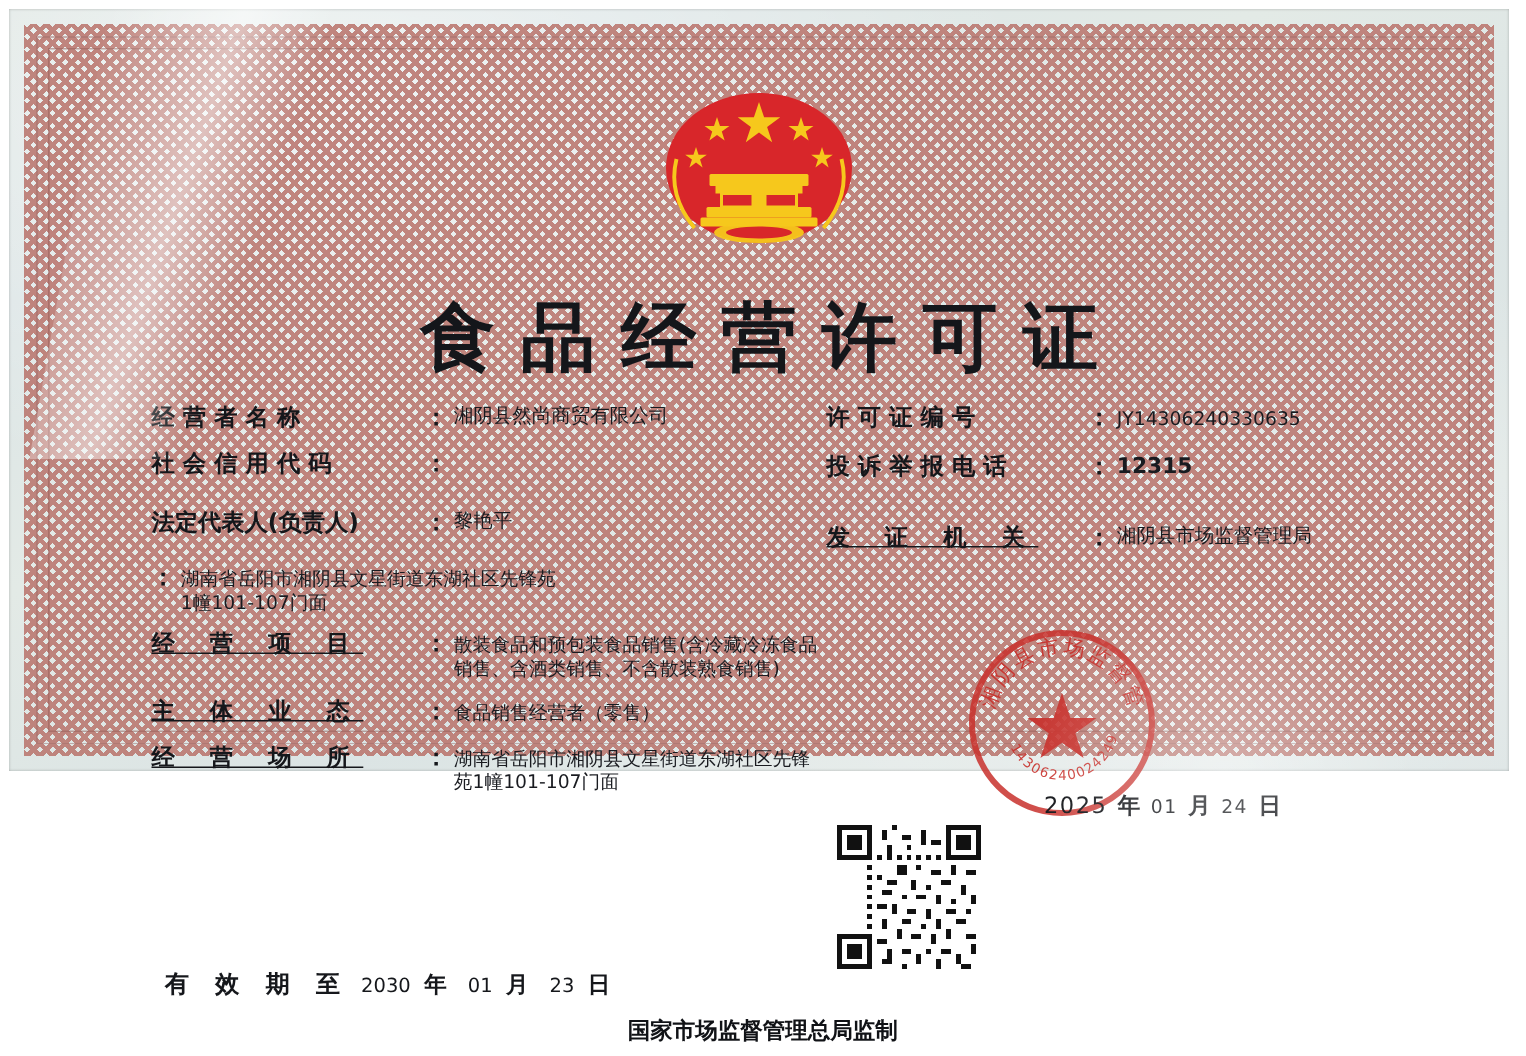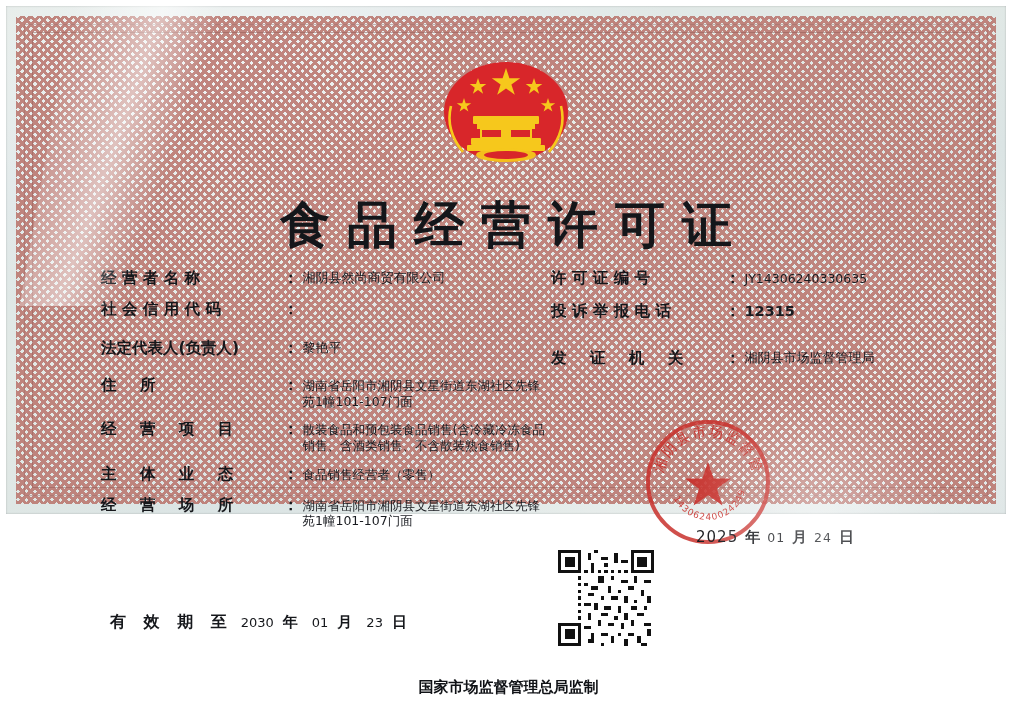--- a/index.html
+++ b/index.html
@@ -113,20 +113,21 @@
     font-family: "DejaVu Sans", sans-serif;
     font-weight: bold;
     font-size: 15.5px;
     color: #15171b;
     white-space: nowrap;
     flex: none;
   }
   .lbl.sp {
     display: inline-block;
     letter-spacing: 9px;
+    text-decoration: underline;
   }
   .val {
     font-family: "DejaVu Sans", sans-serif;
     font-size: 12.5px;
     color: #191b20;
     line-height: 1.25;
     padding-top: 3px;
     padding-left: 4px;
   }
   .val.big {
@@ -181,21 +182,21 @@
     top: 544px;
     width: 96px;
     height: 96px;
     background: #ffffff;
   }
 
   
   .validity {
     position: absolute;
     left: 104px;
-    top: 606px;
+    top: 640px;
     display: flex;
     align-items: baseline;
     color: #15171b;
     text-align: right;
   }
   .validity .lbl2 {
     font-family: "DejaVu Sans", sans-serif;
     font-weight: bold;
     font-size: 16px;
     letter-spacing: 6px;
@@ -282,21 +283,20 @@
         <span class="lbl">：</span>
       </div>
 
       <div class="row" style="margin-top:18px;">
         <span class="lbl w-left">法定代表人(负责人)</span>
         <span class="lbl">：</span>
         <span class="val mid">黎艳平</span>
       </div>
 
       <div class="row" style="margin-top:16px;">
-        <span class="lbl sp w-left">住                所</span>
         <span class="lbl">：</span>
         <span class="val" style="max-width:250px;">湖南省岳阳市湘阴县文星街道东湖社区先锋苑1幢101-107门面</span>
       </div>
 
       <div class="row" style="margin-top:10px;">
         <span class="lbl sp w-left">经 营 项 目</span>
         <span class="lbl">：</span>
         <span class="val" style="max-width:250px;">散装食品和预包装食品销售(含冷藏冷冻食品销售、含酒类销售、不含散装熟食销售)</span>
       </div>
 

